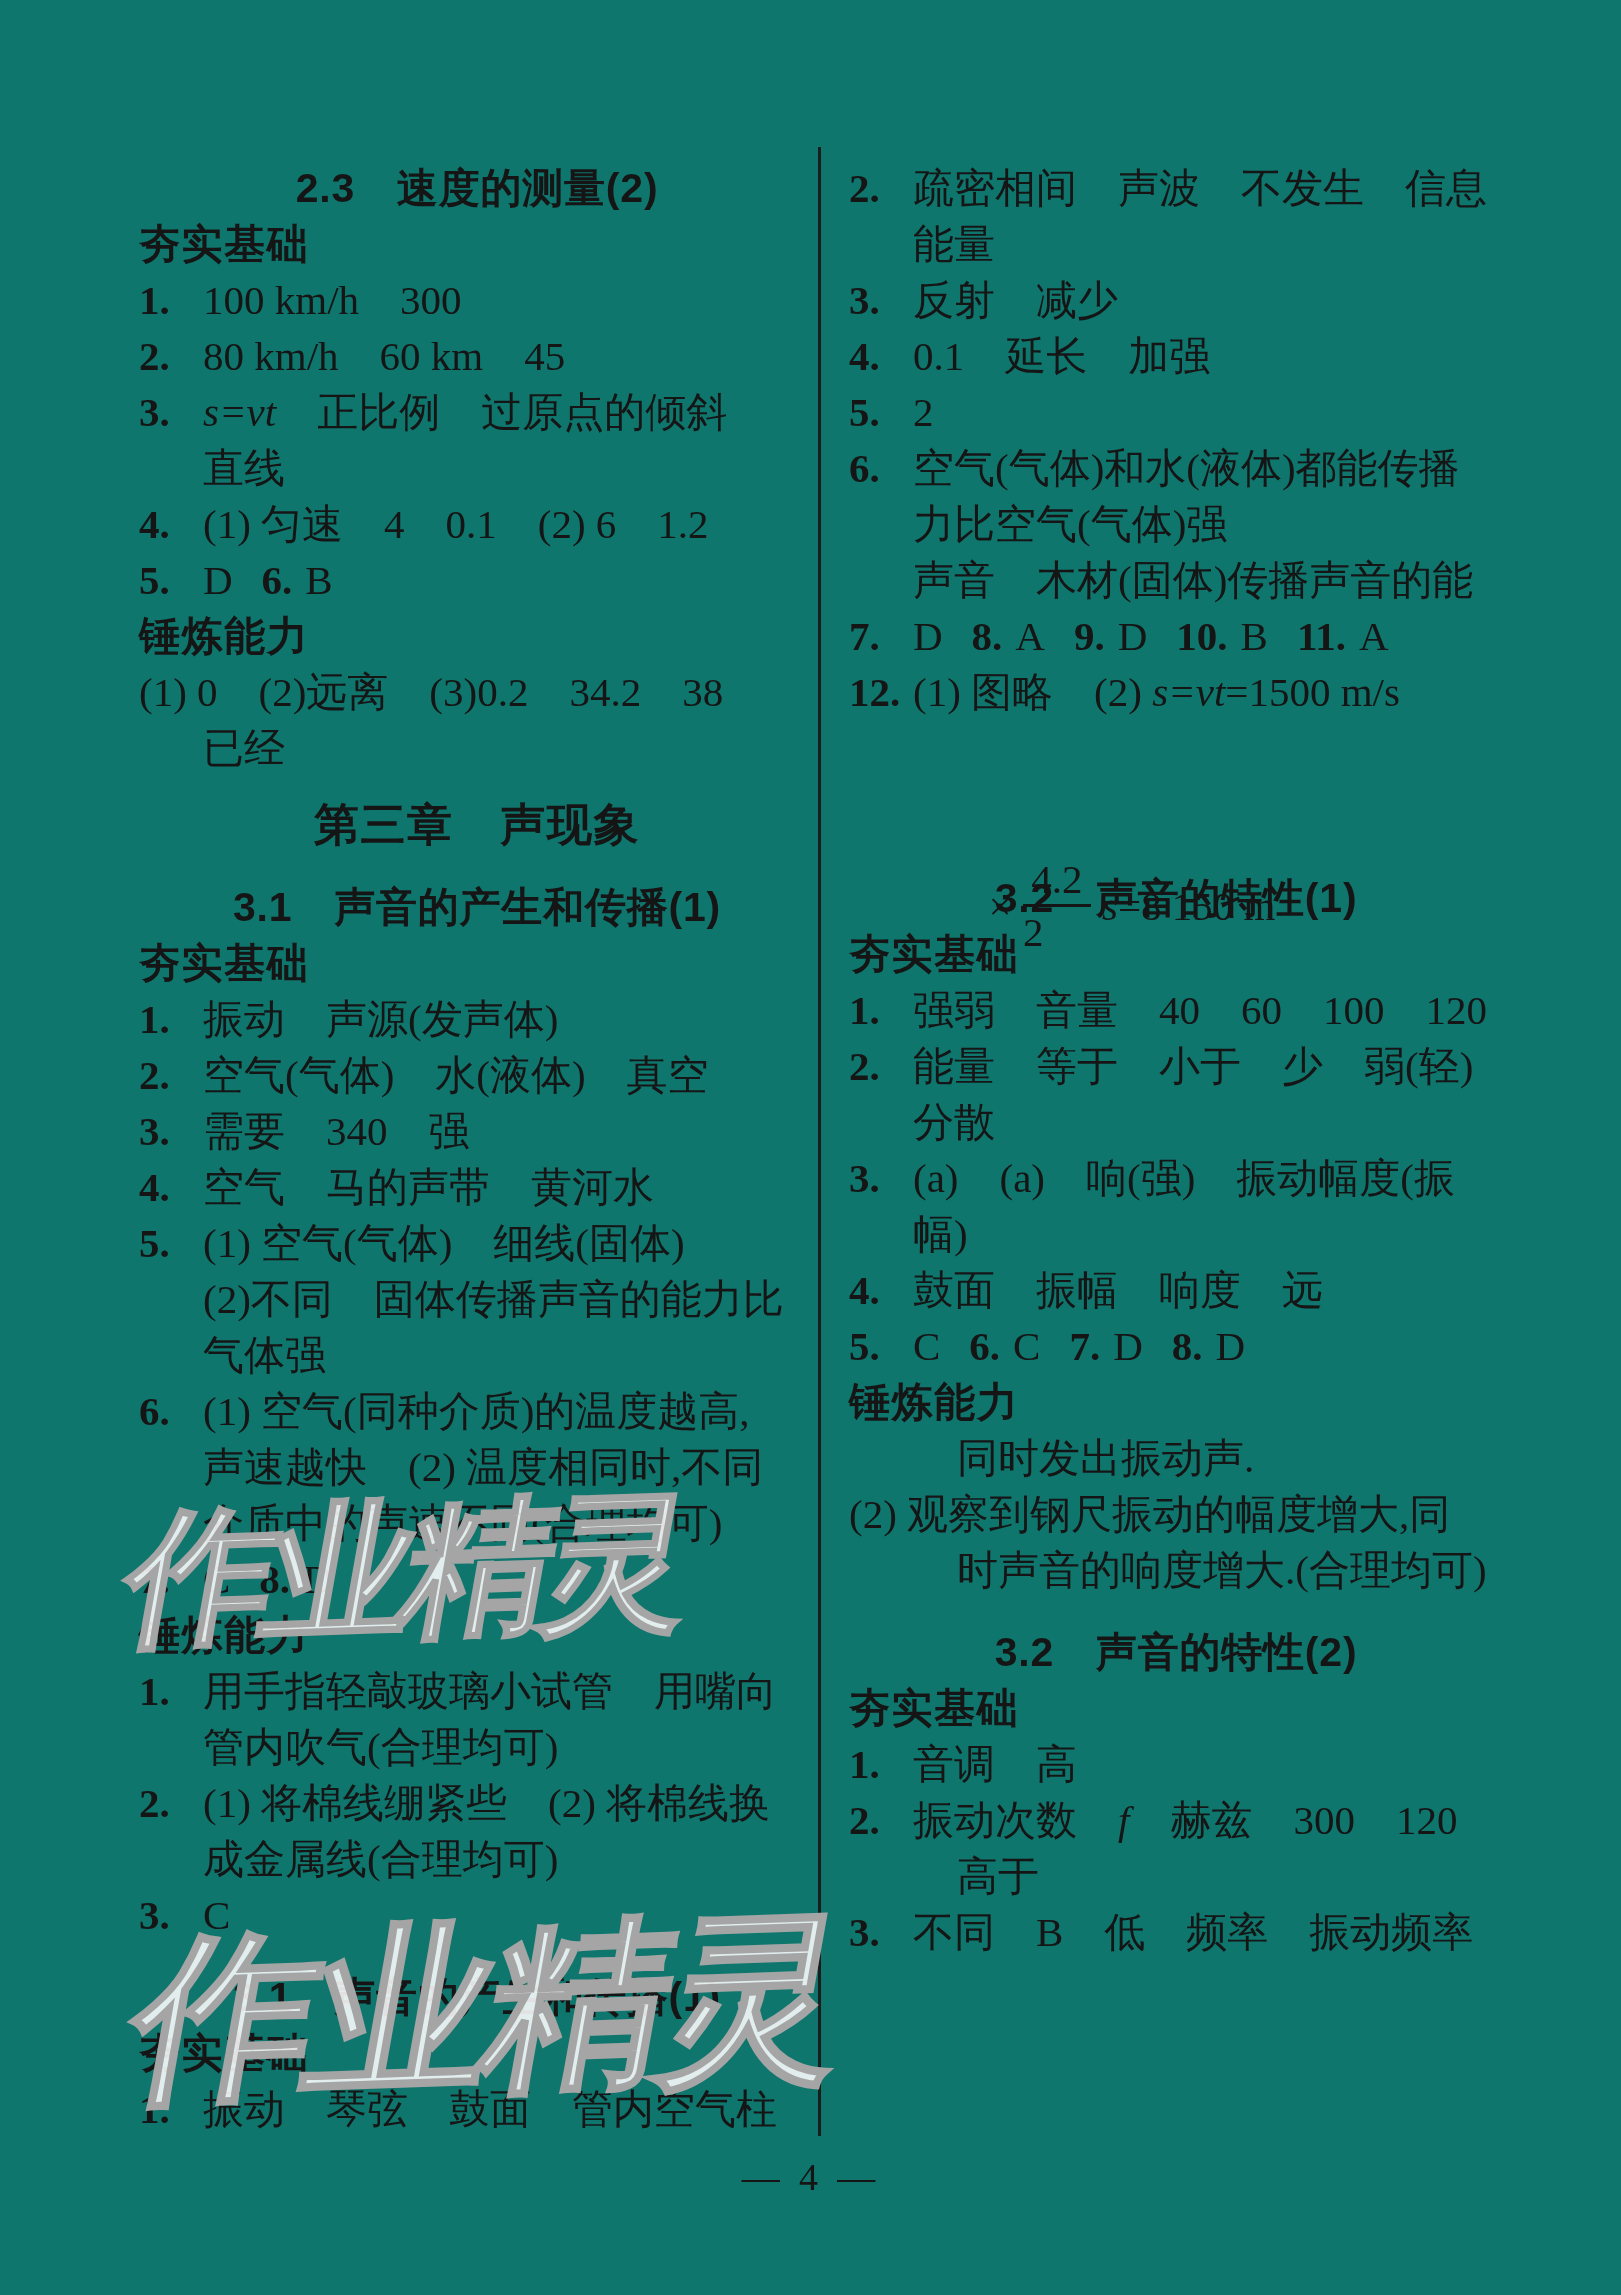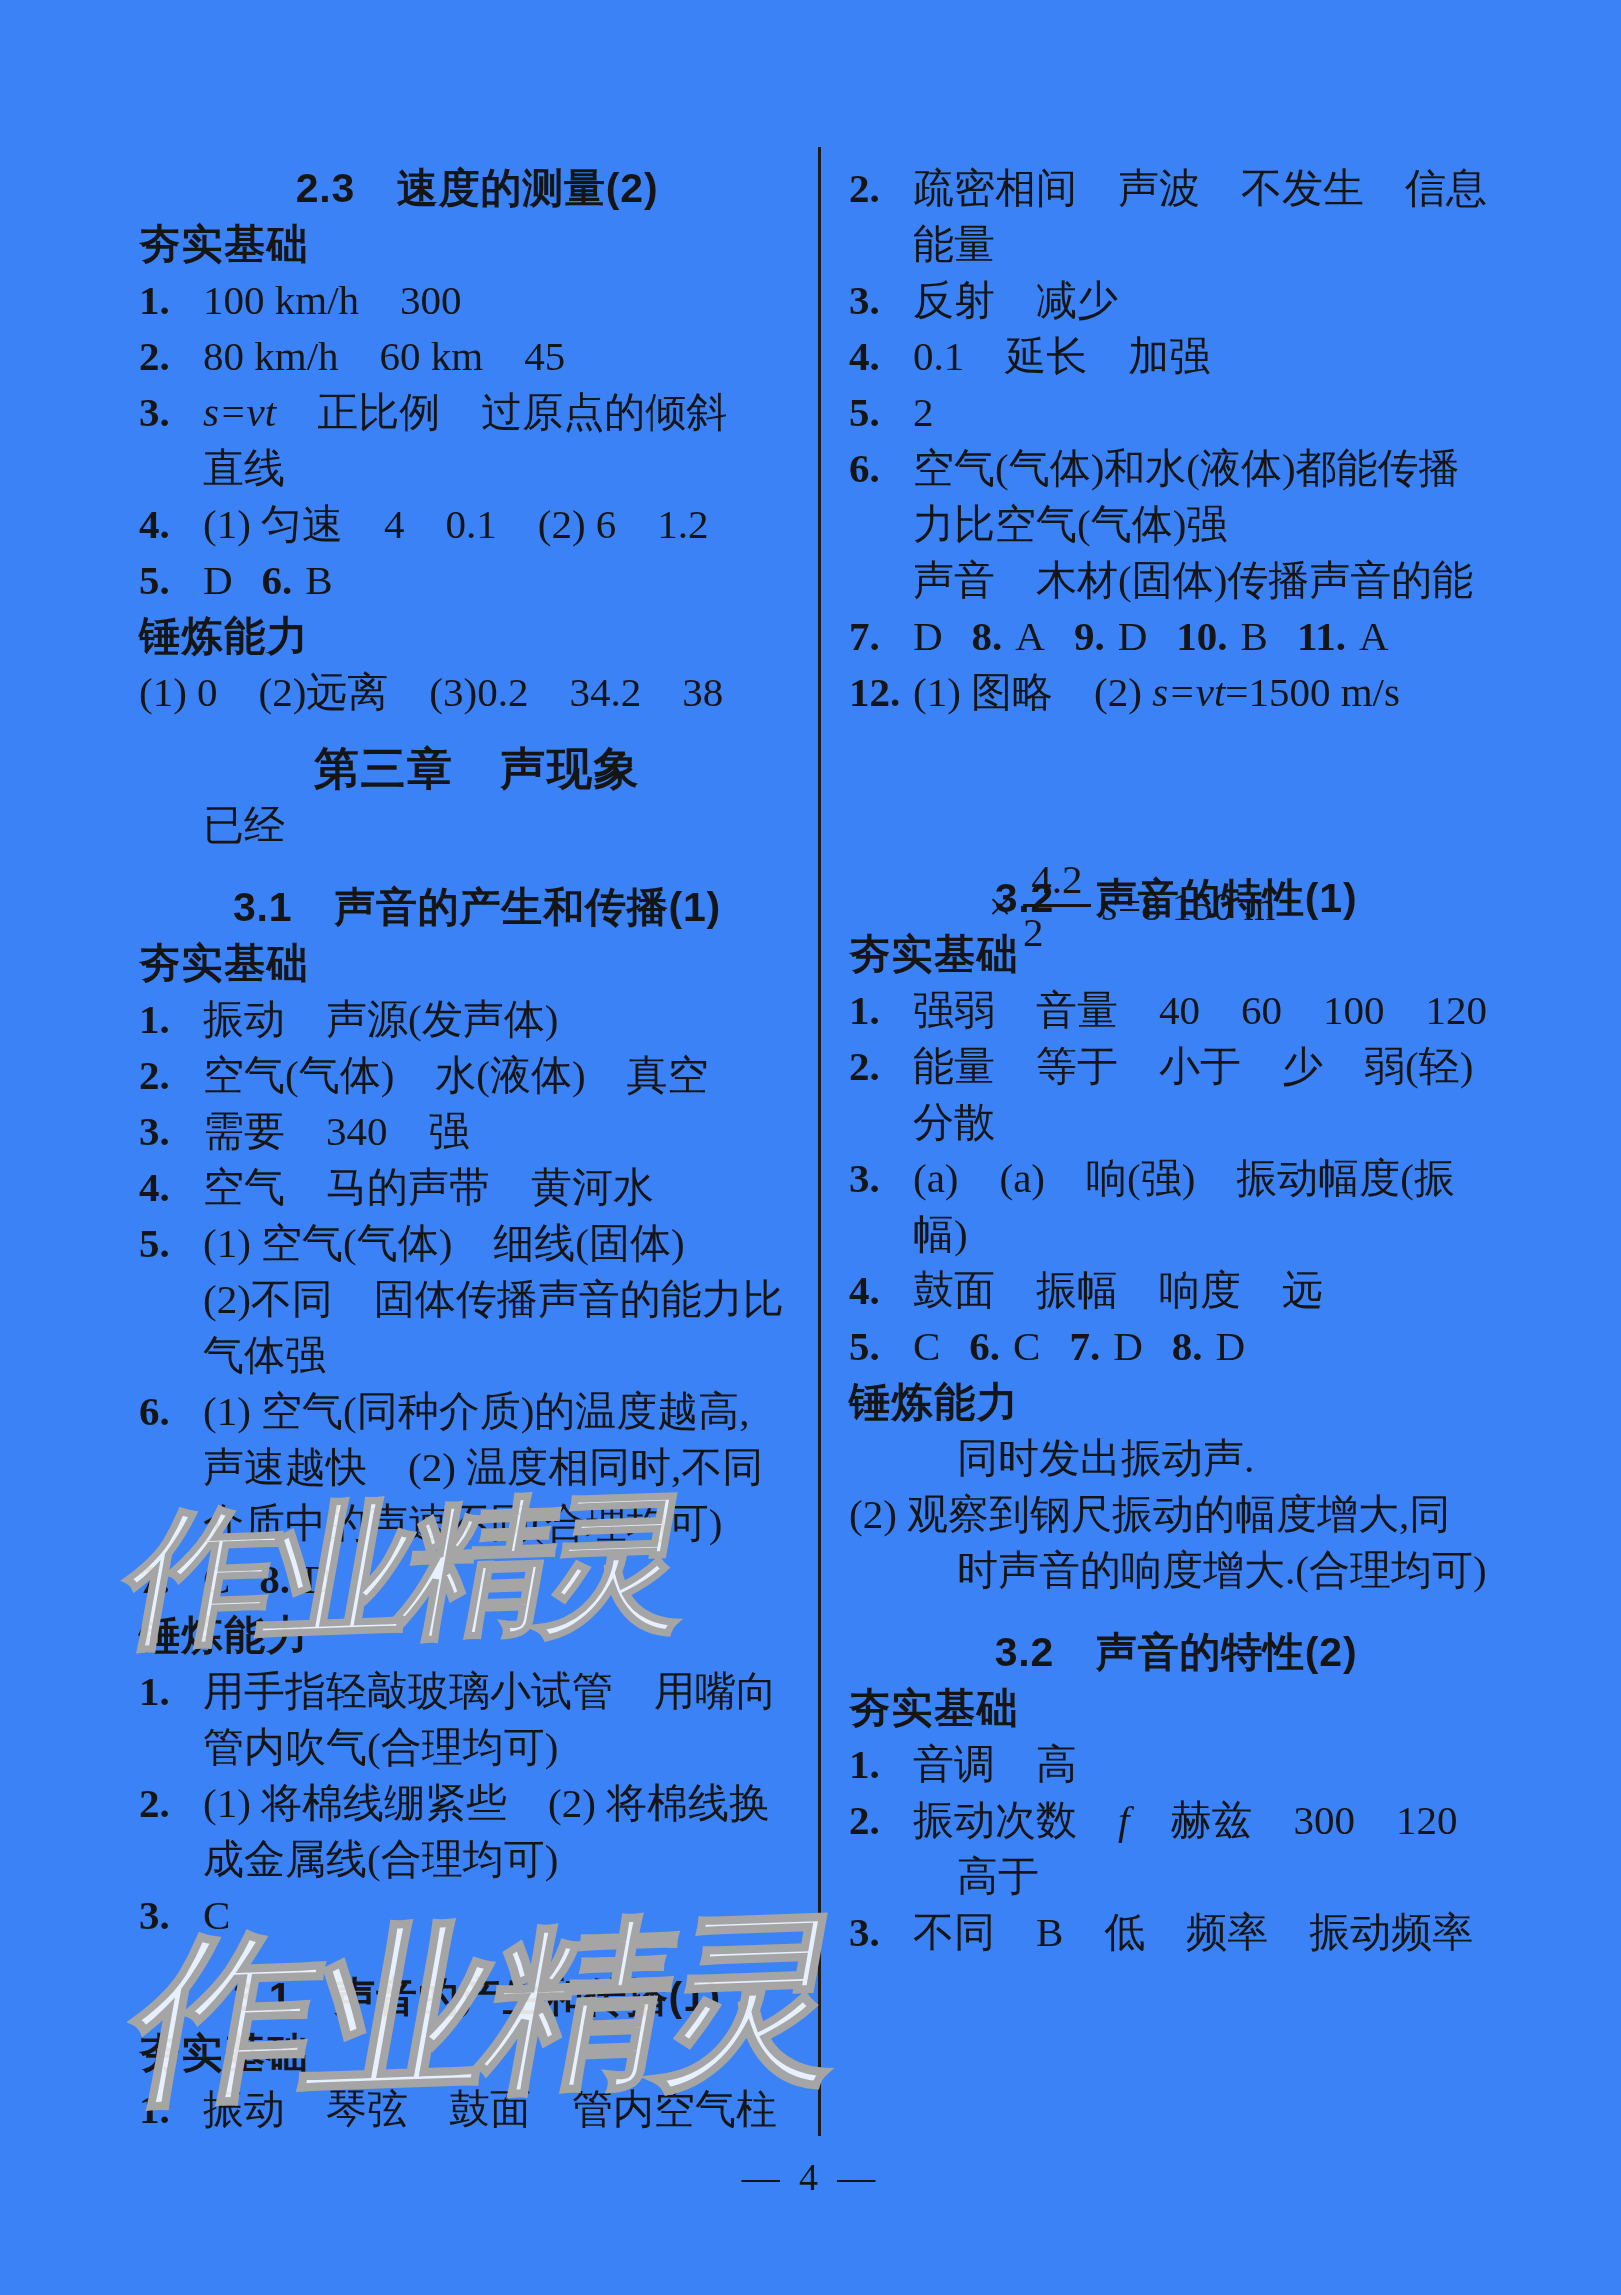--- a/index.html
+++ b/index.html
@@ -1,19 +1,19 @@
 <!DOCTYPE html>
 <html style="font-size:13px"><head>
 <meta charset="utf-8">
 <style>
   html,body{margin:0;padding:0;background:#e8e8e8;}
   .page{
     position:relative;
     width:1622px;height:2295px;
-    background:#3b82f6;
+    background:#0f766e;
     font-family:"Liberation Serif","DejaVu Serif",serif;
     color:#151515;
     overflow:hidden;
     text-decoration:underline;
   }
   .col{position:absolute;top:160px;}
   .col-left{left:139px;width:676px;}
   .col-right{left:849px;width:654px;}
   .line{
     white-space:pre;
@@ -71,23 +71,23 @@
 
     <div class="line"><span class="num">1.</span><span class="txt">100 km/h　300</span></div>
     <div class="line"><span class="num">2.</span><span class="txt">80 km/h　60 km　45</span></div>
     <div class="line"><span class="num">3.</span><span class="math">s=vt</span><span class="txt">　正比例　过原点的倾斜</span></div>
     <div class="line c1"><span class="txt">直线</span></div>
     <div class="line"><span class="num">4.</span><span class="txt">(1) 匀速　4　0.1　(2) 6　1.2</span></div>
     <div class="line"><span class="num">5.</span><span class="txt">D</span><span class="inum">6.</span><span class="txt">B</span></div>
 
     <div class="line sub"><span>锤炼能力</span></div>
     <div class="line"><span class="txt">(1) 0　(2)远离　(3)0.2　34.2　38</span></div>
+    <div class="line c1"><span class="txt">已经</span></div>
+
     <div class="line chap"><span>第三章　声现象</span></div>
-
-    <div class="line c1"><span class="txt">已经</span></div>
     <div class="line sec"><span>3.1　声音的产生和传播(1)</span></div>
     <div class="line sub"><span>夯实基础</span></div>
 
     <div class="line"><span class="num">1.</span><span class="txt">振动　声源(发声体)</span></div>
     <div class="line"><span class="num">2.</span><span class="txt">空气(气体)　水(液体)　真空</span></div>
     <div class="line"><span class="num">3.</span><span class="txt">需要　340　强</span></div>
     <div class="line"><span class="num">4.</span><span class="txt">空气　马的声带　黄河水</span></div>
     <div class="line"><span class="num">5.</span><span class="txt">(1) 空气(气体)　细线(固体)</span></div>
     <div class="line c1"><span class="txt">(2)不同　固体传播声音的能力比</span></div>
     <div class="line c1"><span class="txt">气体强</span></div>

